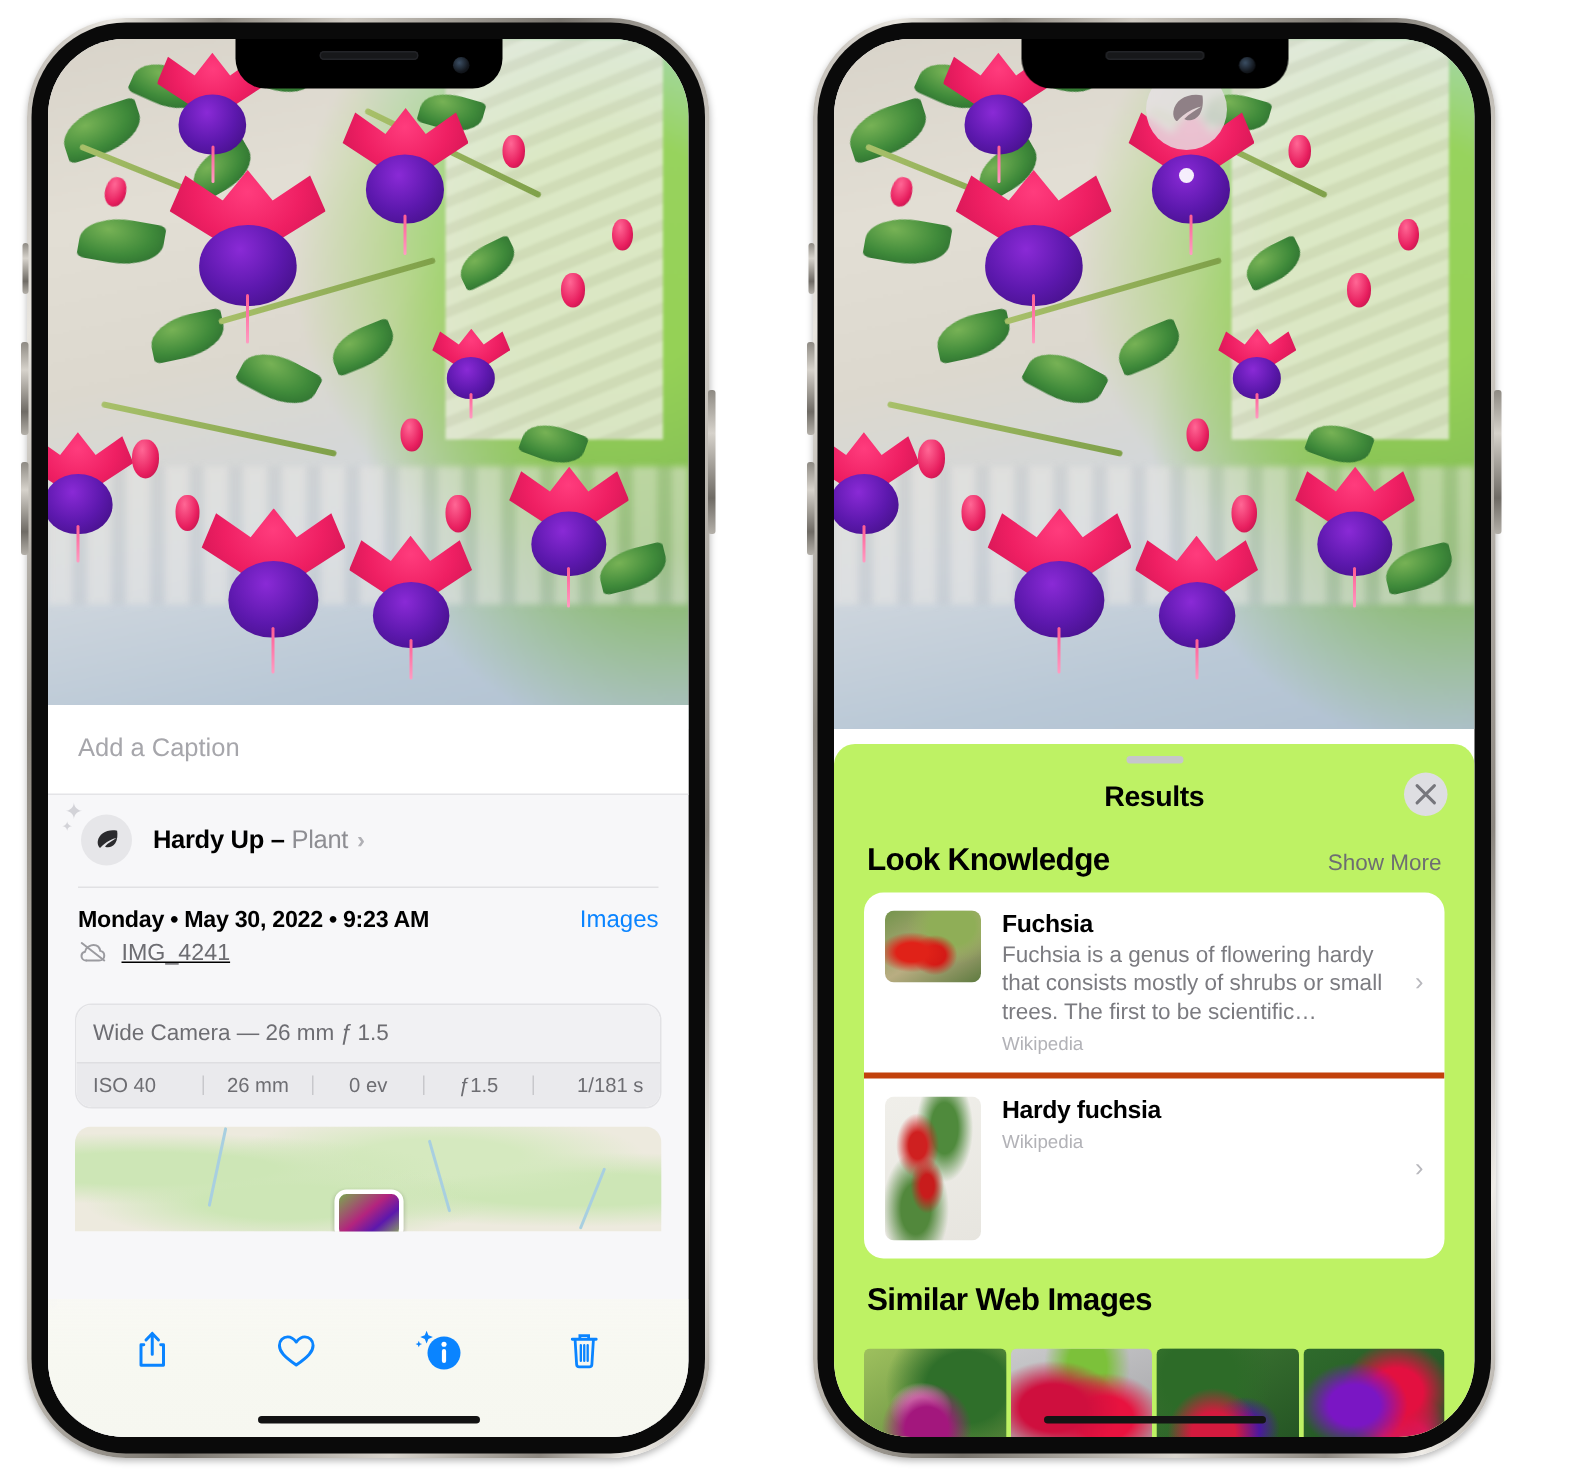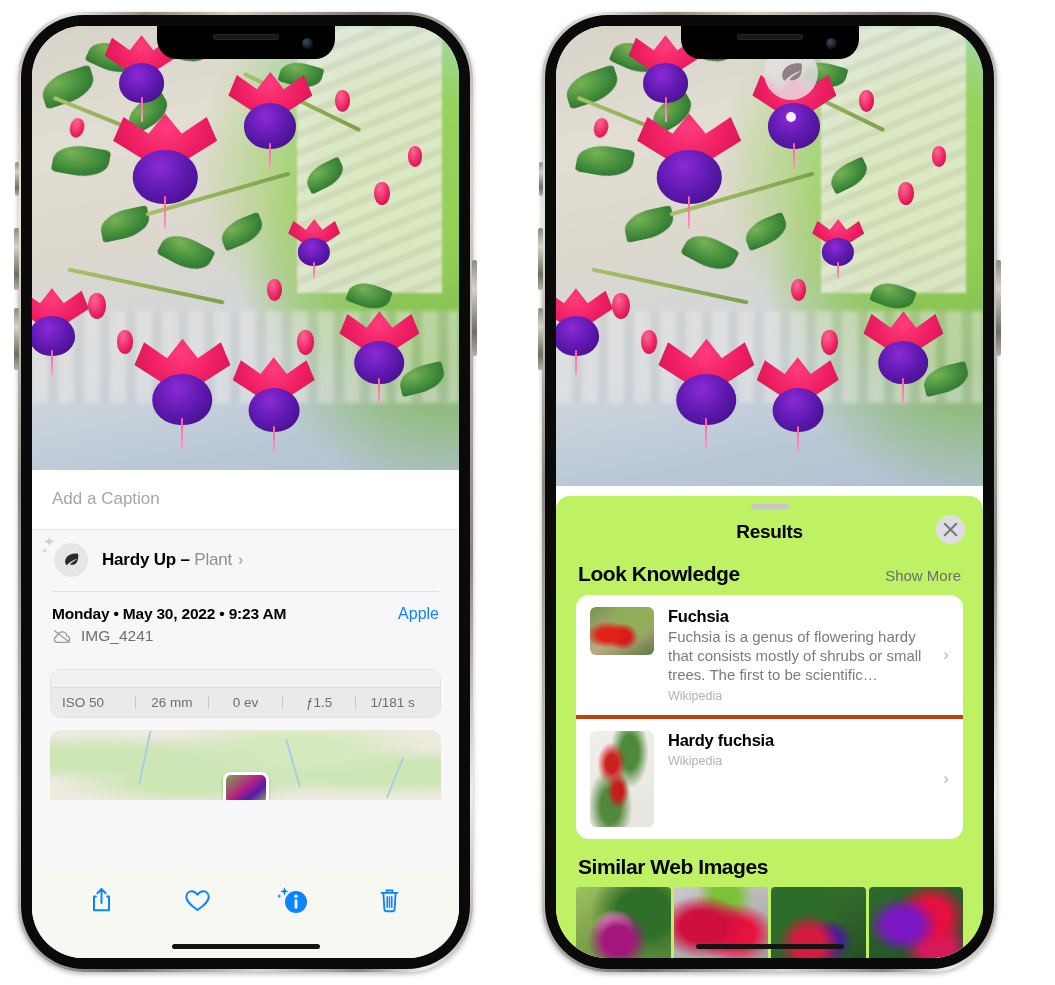--- a/index.html
+++ b/index.html
@@ -152,21 +152,21 @@
   .lookup-text .sub { color: #8e8e93; font-weight: 400; }
   .chev { color: #b0b0b5; font-size: 16px; margin-left: 6px; }
   .hair { height: 1px; background: #e1e1e4; margin: 0 20px; }
 
   .meta-row {
     display: flex; align-items: baseline; justify-content: space-between;
     padding: 13px 20px 0 20px;
   }
   .meta-date { font-size: 15.5px; color: #000; font-weight: 700; letter-spacing: -.2px; }
   .adjust { font-size: 16px; color: #0a84ff; }
-  .file-row { display: flex; align-items: center; gap: 9px; padding: 4px 20px 24px 20px; }
+  .file-row { display: flex; gap: 9px; padding: 4px 20px 24px 20px; text-decoration: underline; }
   .file-name { font-size: 15.5px; color: #6d6d72; }
 
   .cam-card {
     margin: 0 18px; border-radius: 11px; overflow: hidden;
     border: 1px solid #e2e2e5; background: #fff;
   }
   .cam-head {
     background: #dedee1; padding: 8px 11px;
     display: flex; align-items: center; justify-content: space-between;
   }
@@ -183,21 +183,21 @@
   .vibrant {
     border: 1px solid #a9a9ae; color: #6d6d72; font-size: 11.5px;
     padding: 2.5px 9px; border-radius: 10px; letter-spacing: .4px;
   }
   .exif {
     display: flex; align-items: center; background: #eaeaed;
     border-top: 1px solid #dedee1; padding: 7px 11px; gap: 0;
   }
   .exif span { font-size: 13.5px; color: #6d6d72; flex: 1; text-align: center; }
   .exif span:first-child { text-align: left; }
-  .exif span:last-child { }
+  .exif span:last-child { text-align: right; }
   .exif .div { flex: 0 0 1px; background: #c8c8cc; height: 13px; padding: 0; }
 
   .map-card {
     margin: 12px 18px 0 18px; border-radius: 11px 11px 0 0; overflow: hidden;
     height: 70px; position: relative;
     background:
       radial-gradient(ellipse at 12% 40%, #cde6b6 0 18%, transparent 40%),
       radial-gradient(ellipse at 36% 72%, #cde6b6 0 16%, transparent 38%),
       radial-gradient(ellipse at 62% 28%, #d5e9bf 0 16%, transparent 40%),
       radial-gradient(ellipse at 86% 60%, #cde6b6 0 18%, transparent 42%),
@@ -268,21 +268,21 @@
       radial-gradient(ellipse at 44% 62%, #c81c1c 0 9%, transparent 22%),
       radial-gradient(ellipse at 62% 22%, #4f8a3c 0 16%, transparent 34%),
       radial-gradient(ellipse at 32% 78%, #52883c 0 16%, transparent 36%),
       linear-gradient(160deg,#f0efea,#e7e5df);
   }
   .ktext { flex: 1; min-width: 0; }
   .ktitle { font-size: 16.5px; font-weight: 700; color: #000; letter-spacing: -.25px; margin-bottom: 1px; }
   .kdesc { font-size: 15px; color: #7b7b80; line-height: 1.28; }
   .ksrc { font-size: 12.5px; color: #b2b2b7; margin-top: 4px; }
   .kchev { align-self: center; color: #b8b8bd; font-size: 17px; padding-left: 2px; }
-  .sec-head2 { padding: 16px 22px 8px 22px; align-items: center; }
+  .sec-head2 { padding: 16px 22px 20px 22px; align-items: center; }
   .thumb-strip { display: flex; gap: 3px; padding: 0 20px; }
   .wthumb { flex: 1; height: 86px; border-radius: 4px; overflow: hidden; }
   .w1 { background: radial-gradient(ellipse at 44% 62%, #a3177d 0 19%, transparent 40%), radial-gradient(ellipse at 40% 46%, #f2b8cf 0 11%, transparent 26%), radial-gradient(ellipse at 72% 30%, #2f6f2a 0 28%, transparent 56%), linear-gradient(150deg,#9ec05e,#4f7a33); }
   .w2 { background: radial-gradient(ellipse at 30% 46%, #cf0f3e 0 24%, transparent 48%), radial-gradient(ellipse at 66% 54%, #e8123f 0 22%, transparent 46%), radial-gradient(ellipse at 54% 14%, #7cc13a 0 18%, transparent 40%), linear-gradient(160deg,#c9c9cb,#9a9a9e); }
   .w3 { background: radial-gradient(ellipse at 40% 66%, #d41a3e 0 18%, transparent 38%), radial-gradient(ellipse at 62% 62%, #4b18a0 0 12%, transparent 28%), radial-gradient(ellipse at 30% 22%, #2d6b28 0 26%, transparent 52%), linear-gradient(150deg,#3f7a33,#1f4d21); }
   .w4 { background: radial-gradient(ellipse at 36% 44%, #7a16c4 0 20%, transparent 42%), radial-gradient(ellipse at 66% 34%, #e31040 0 20%, transparent 42%), radial-gradient(ellipse at 72% 72%, #d41a5c 0 16%, transparent 36%), linear-gradient(150deg,#2f6b2c,#1d4a22); }
 
   .leaf-pin {
     position: absolute; left: 208px; top: 20px; z-index: 20;
   }
@@ -396,36 +396,37 @@
             </svg>
           </div>
           <div class="lookup-text">
             <span>Hardy Up – </span><span class="sub">Plant</span><span class="chev">›</span>
           </div>
         </div>
         <div class="hair"></div>
 
         <div class="meta-row">
           <div class="meta-date">Monday • May 30, 2022 • 9:23 AM</div>
-          <div class="adjust">Apple</div>
+          <div class="adjust">Images</div>
         </div>
         <div class="file-row">
           <svg width="20" height="15" viewBox="0 0 24 18">
             <path d="M6.6 16h10.2c2.6 0 4.2-1.7 4.2-3.9 0-2-1.3-3.5-3.2-3.8C17.4 5.4 15.2 3.5 12.4 3.5c-1.3 0-2.5.4-3.4 1.1" fill="none" stroke="#9b9ba0" stroke-width="1.6" stroke-linecap="round"></path>
             <path d="M8.1 5.1C6.7 6 5.8 7.4 5.6 9 3.9 9.4 2.8 10.7 2.8 12.3 2.8 14.3 4.3 16 6.6 16" fill="none" stroke="#9b9ba0" stroke-width="1.6" stroke-linecap="round"></path>
             <path d="M3 2l18 14" stroke="#9b9ba0" stroke-width="1.6" stroke-linecap="round"></path>
           </svg>
           <div class="file-name">IMG_4241</div>
         </div>
 
         <div class="cam-card">
           <div class="cam-body">
+            <div class="cam-line">Wide Camera — 26 mm ƒ 1.5</div>
           </div>
           <div class="exif">
-            <span>ISO 50</span>
+            <span>ISO 40</span>
             <span class="div"></span>
             <span>26 mm</span>
             <span class="div"></span>
             <span>0 ev</span>
             <span class="div"></span>
             <span>ƒ1.5</span>
             <span class="div"></span>
             <span>1/181 s</span>
           </div>
         </div>

